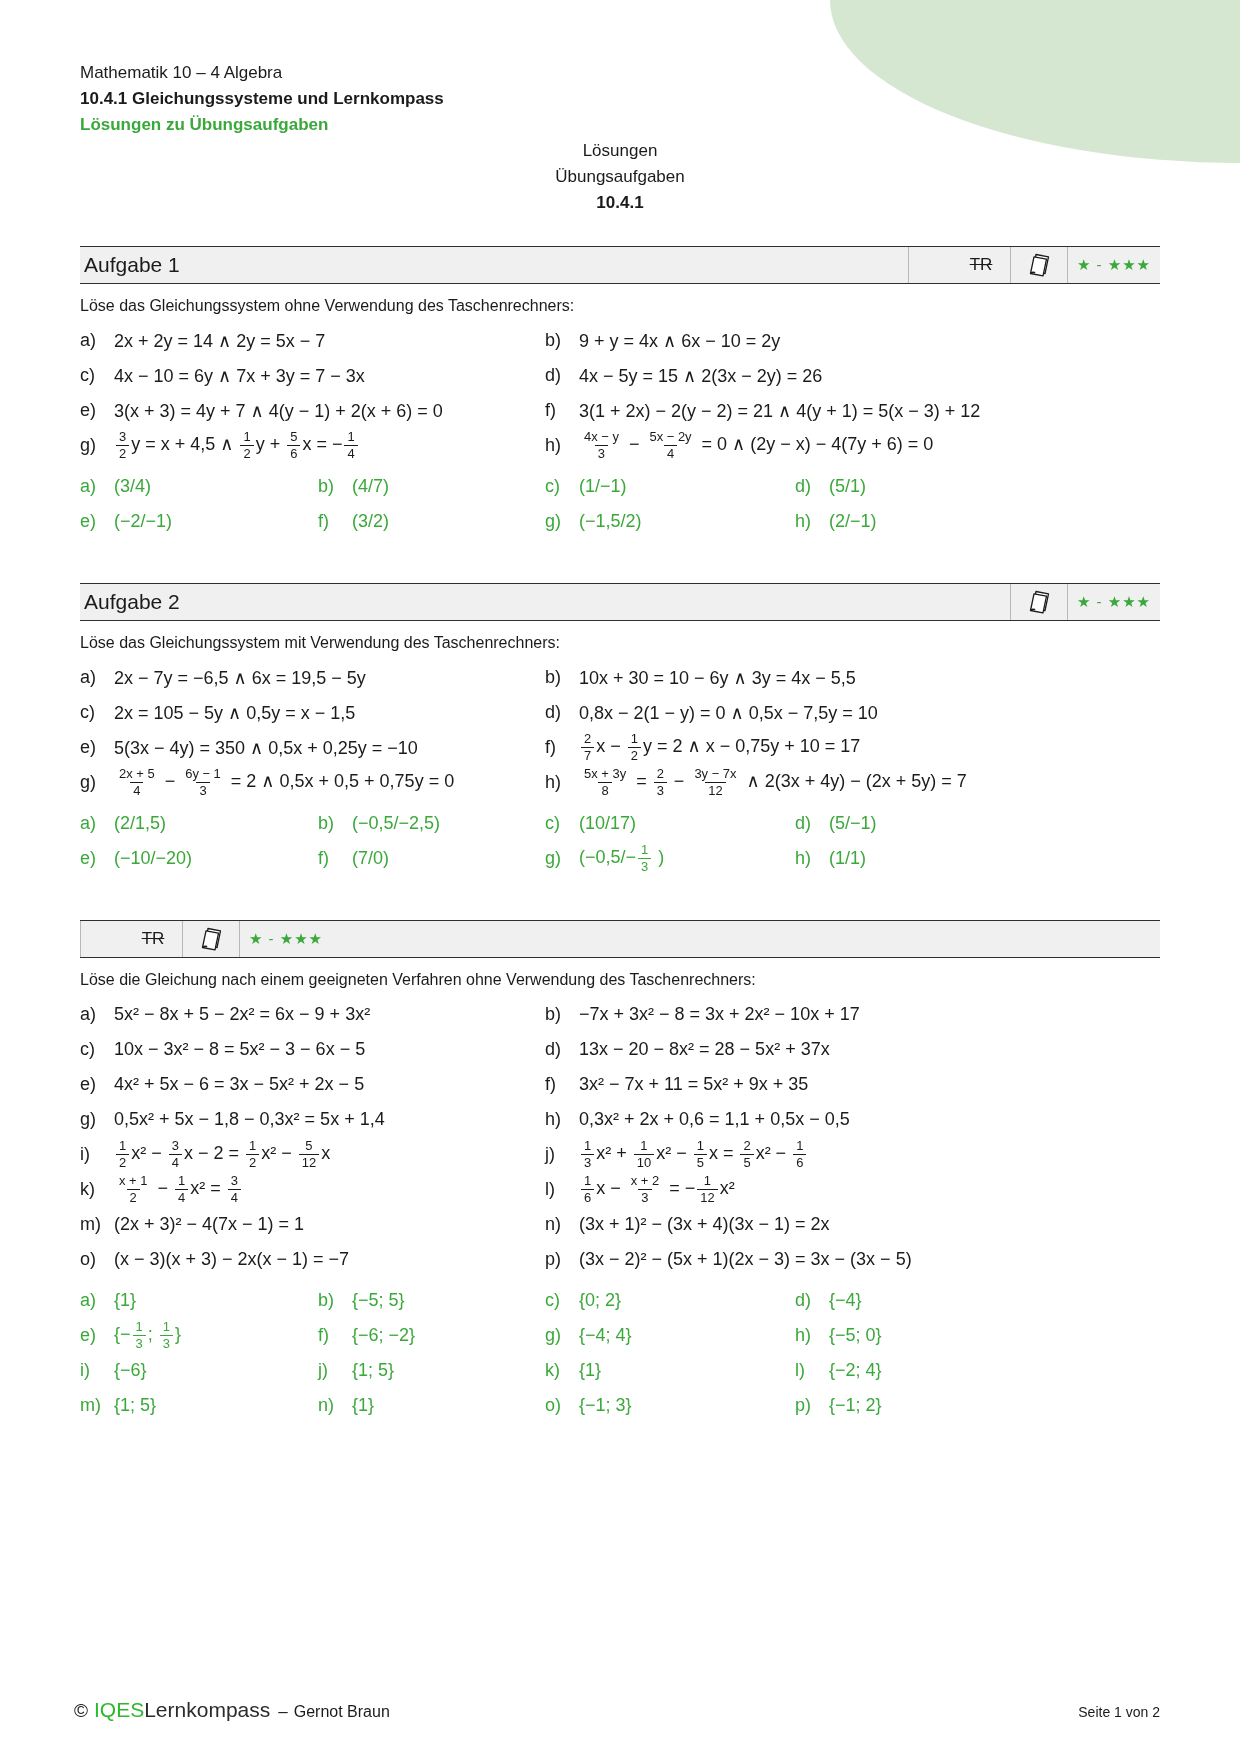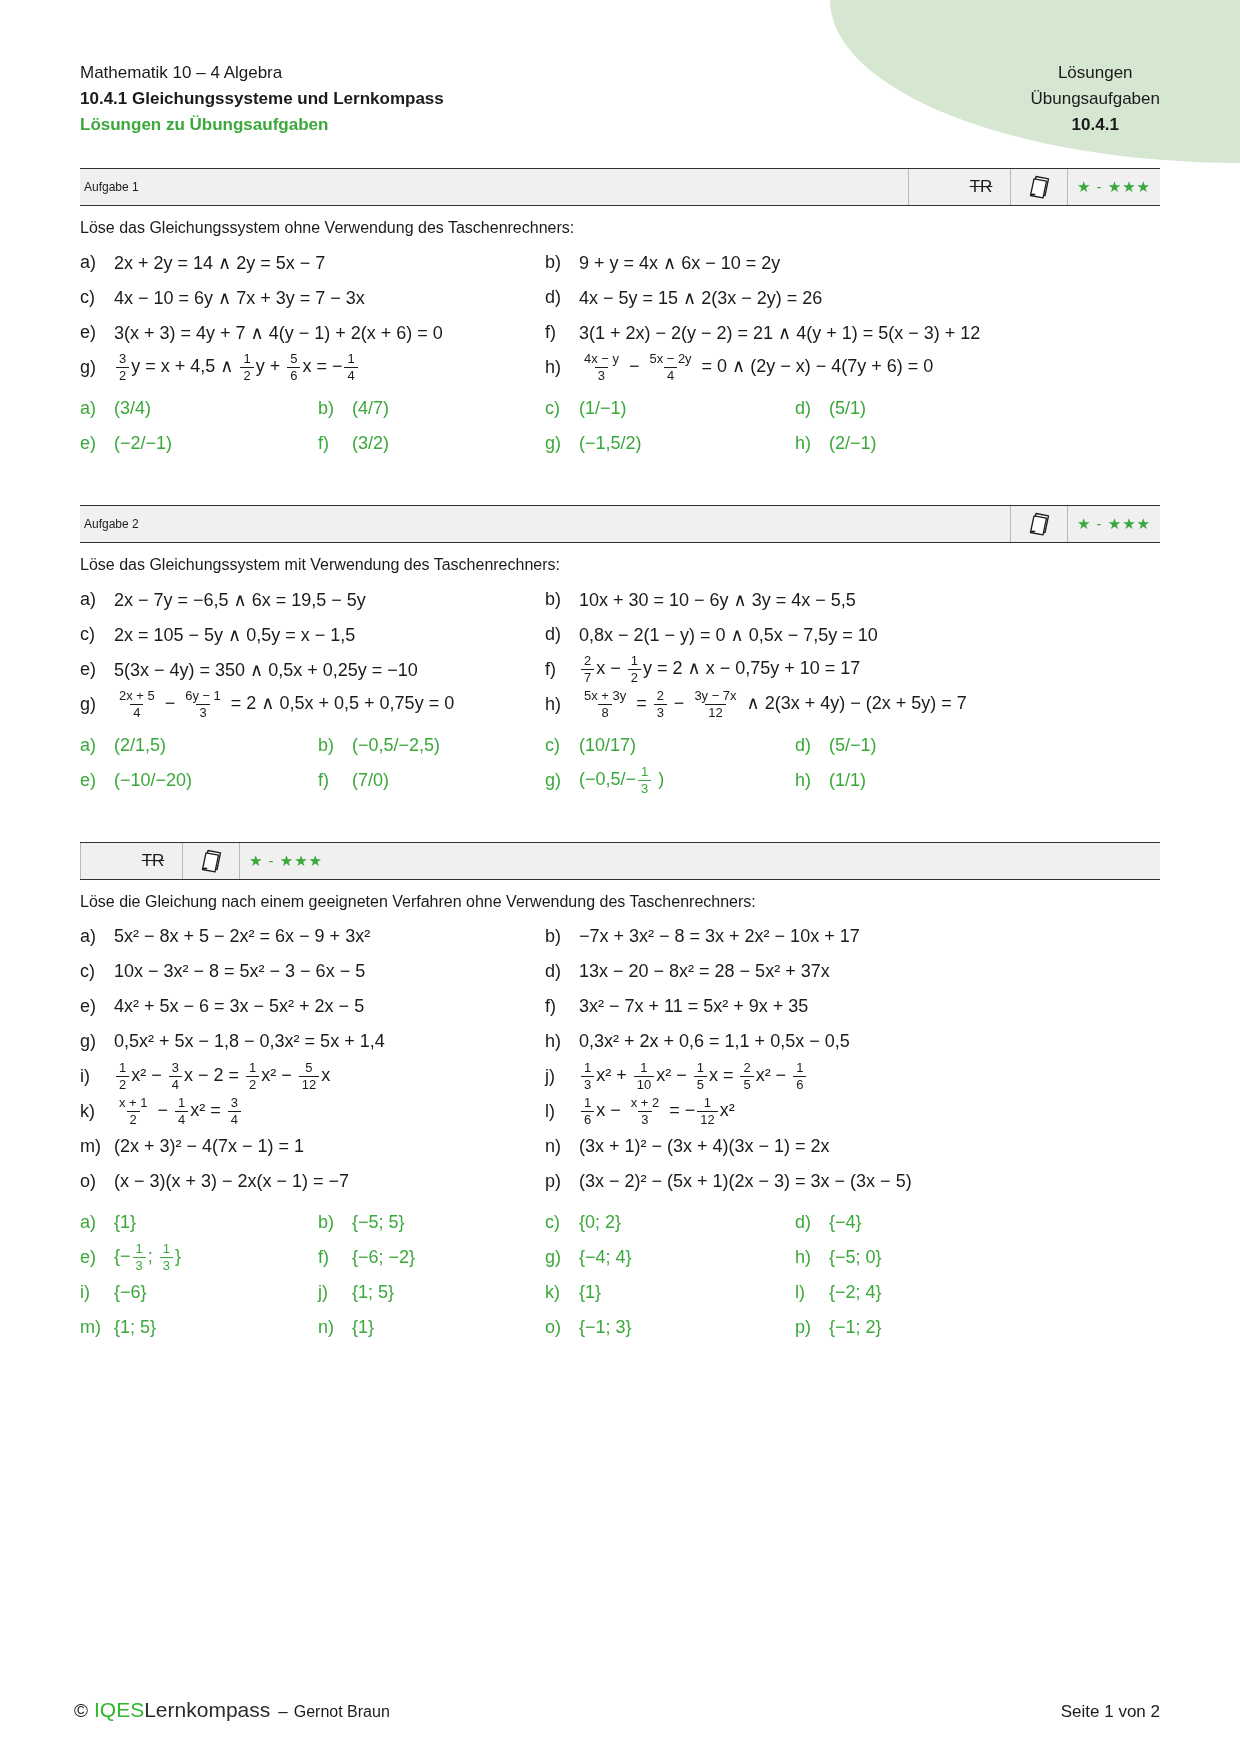--- a/index.html
+++ b/index.html
@@ -13,35 +13,35 @@
   }
   .blob{
     position:absolute;top:0;right:0;
     width:410px;height:163px;
     background:#d6e7d1;
     border-bottom-left-radius:100% 100%;
   }
   .content{position:relative;padding:0 80px;}
 
   
-  .header{display:flex;justify-content:space-between;margin-top:60px;}
+  .header{display:flex;justify-content:space-between;margin-top:60px;flex-direction:column;}
   .header-left div,.header-right div{font-size:17px;line-height:26px;}
   .h-bold{font-weight:bold;}
   .h-green{font-weight:bold;color:#3aa83a;}
   .header-right{text-align:center;}
 
   
   .section{margin-top:30px;}
   .section + .section{margin-top:44px;}
   .bar{
     display:flex;align-items:stretch;height:36px;
     background:#f0f0f0;
     border-top:1px solid #2f2f2f;border-bottom:1px solid #2f2f2f;
   }
-  .bar-title{flex:1;display:flex;align-items:center;font-size:12px;padding-left:4px;}
+  .bar-title{flex:1;display:flex;align-items:center;font-size:21px;padding-left:4px;}
   .bar-cell{display:flex;align-items:center;justify-content:center;border-left:1px solid #b8b8b8;}
   .tr-cell{width:58px;font-size:17px;padding-left:43px;}
   .tr-label{text-decoration:line-through;}
   .icon-cell{width:56px;}
   .stars-cell{width:92px;color:#3aa83a;font-size:15px;letter-spacing:1px;white-space:nowrap;}
 
   .intro{margin:13px 0 8px;font-size:16px;}
 
   .problems{display:grid;grid-template-columns:465px 1fr;}
   .prob{display:flex;align-items:center;min-height:35px;font-size:18px;}
@@ -64,21 +64,21 @@
   
   .footer{
     position:absolute;left:74px;right:80px;bottom:32px;
     display:flex;justify-content:space-between;align-items:baseline;
   }
   .copy{font-size:19px;margin-right:6px;}
   .iqes{font-size:21px;color:#2eb82e;}
   .lern{font-size:21px;color:#2b2b2b;}
   .f-dash{font-size:17px;margin:0 6px 0 8px;}
   .author{font-size:16px;}
-  .pageinfo{font-size:17px;}
+  .pageinfo{font-size:14px;}
 </style>
 </head>
 <body>
 
 <div class="page">
   <div class="blob"></div>
 
   <div class="content">
 
     <div class="header">

